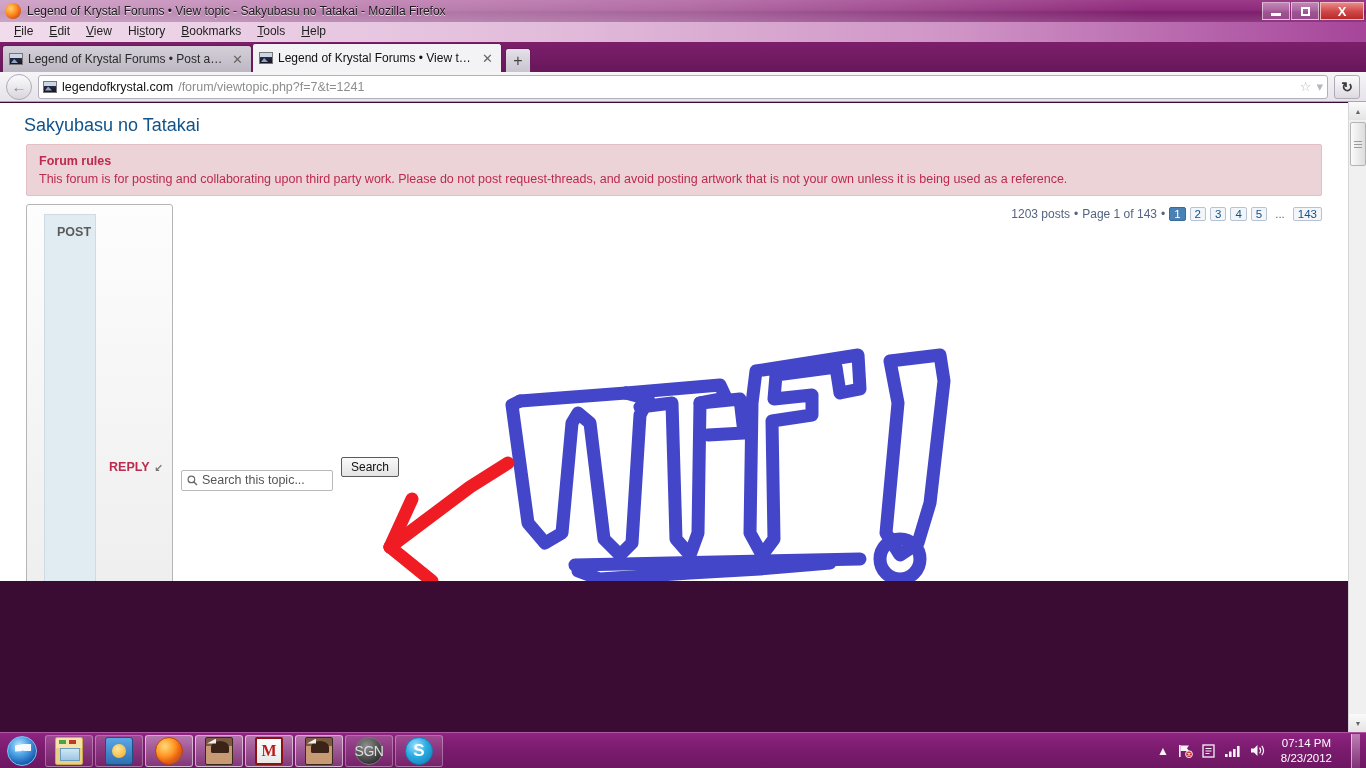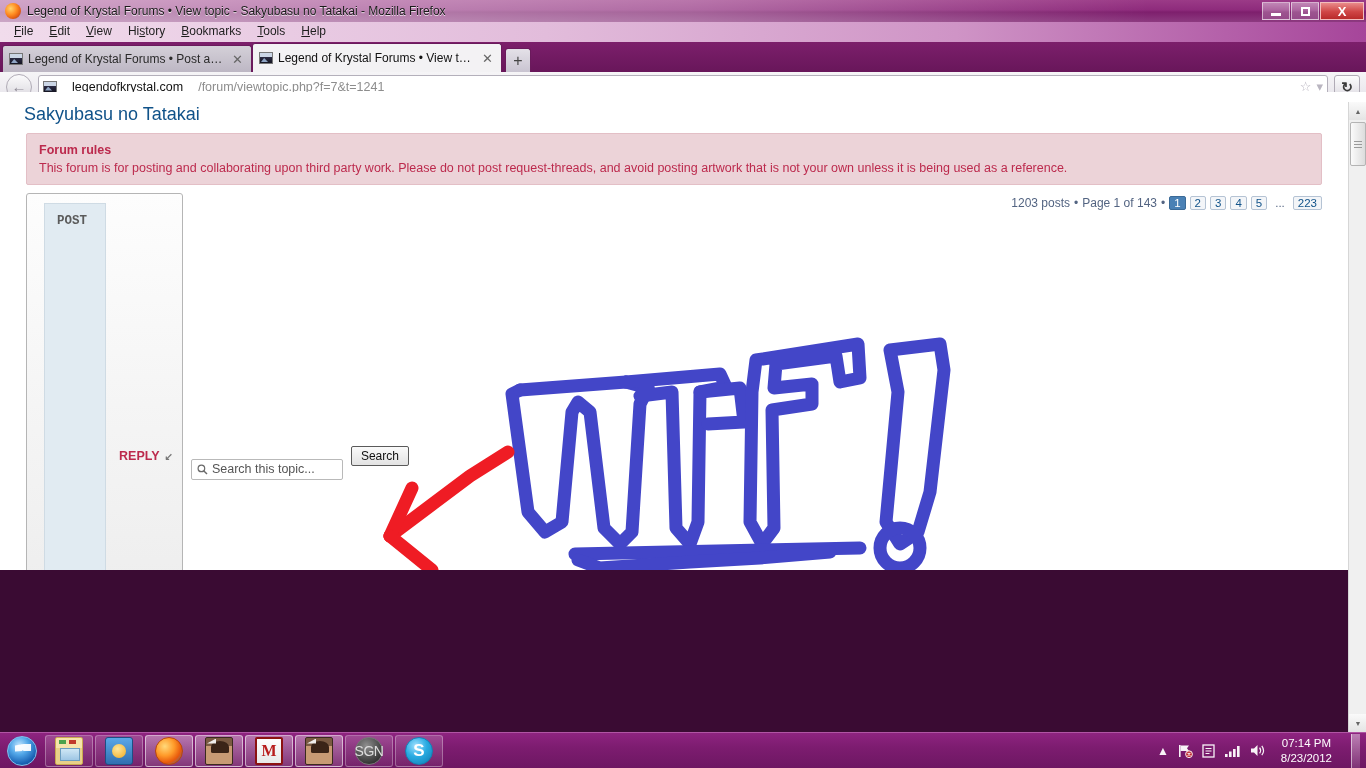--- a/index.html
+++ b/index.html
@@ -117,36 +117,36 @@
   .backbtn {
     width: 26px; height: 26px; border-radius: 50%;
     background: linear-gradient(to bottom, #fbfbfc, #d9d6dd);
     border: 1px solid #b0abb6;
     display: flex; align-items: center; justify-content: center;
     color: #8d8994; font-size: 15px; font-weight: bold;
   }
   .urlbox {
     flex: 1; height: 24px; background: #fff;
     border: 1px solid #b4b0bb; border-radius: 3px;
-    display: flex; align-items: center; padding: 0 4px; gap: 15px;
+    display: flex; align-items: center; padding: 0 4px; gap: 5px;
     font-size: 12.5px;
   }
   .urlbox .dom { color: #111; }
   .urlbox .rest { color: #8d8d8d; }
   .url-icons { margin-left: auto; display: flex; align-items: center; gap: 5px; color: #b9b5c0; font-size: 13px; }
   .reloadbtn {
     width: 26px; height: 24px; border: 1px solid #b0abb6; border-radius: 3px;
     background: linear-gradient(to bottom, #fcfcfd, #dddae1);
     display: flex; align-items: center; justify-content: center;
     font-size: 14px; color: #3a3a3a; font-weight: bold;
   }
 
   
   .viewport {
-    position: absolute; left: 0; top: 92px; width: 1366px; height: 478px;
+    position: absolute; left: 0; top: 103px; width: 1366px; height: 478px;
     background: #fff; overflow: hidden;
   }
   .content {
     position: absolute; left: 0; top: 0; width: 1348px; height: 630px;
     background: #fff; padding: 0 18px;
   }
   .page-title {
     font-size: 18px; color: #105289; font-weight: normal;
     margin: 8px 0 0 0; padding: 4px 0 6px 6px;
     font-family: "Liberation Sans", sans-serif;
@@ -186,22 +186,22 @@
   }
   .pg {
     border: 1px solid #b5c3d4; background: #f3f5f8; color: #105289;
     padding: 0px 4px; font-size: 11.5px; border-radius: 2px; min-width: 14px; text-align: center;
   }
   .pg.cur { background: #4a81b5; color: #fff; border-color: #3b6a97; }
   .pg.plain { border: none; background: none; color: #536482; }
 
   .post {
     background: #e1ebf2; border: 1px solid #cfdbe4;
-    margin: 6px 8px 12px 8px; padding: 10px 18px 14px 12px;
-    position: relative; min-height: 500px; font-family: Liberation Mono, monospace;
+    margin: 6px 8px 12px 8px; padding: 10px 4px 14px 12px;
+    position: relative; min-height: 500px;
   }
 
   
   .doodle { position: absolute; left: 0; top: 0; width: 1348px; height: 630px; pointer-events: none; }
 
   
   .vscroll {
     position: absolute; right: 0; top: 102px; width: 18px; height: 630px;
     background: #f0f0f0; border-left: 1px solid #d6d6d6;
   }
@@ -416,21 +416,21 @@
           <span>1203 posts</span>
           <span>•</span>
           <span>Page 1 of 143</span>
           <span>•</span>
           <span class="pg cur">1</span>
           <span class="pg">2</span>
           <span class="pg">3</span>
           <span class="pg">4</span>
           <span class="pg">5</span>
           <span class="pg plain">...</span>
-          <span class="pg">223</span>
+          <span class="pg">143</span>
         </div>
       </div>
 
       <div class="post">
 
         
 
         
         
 

